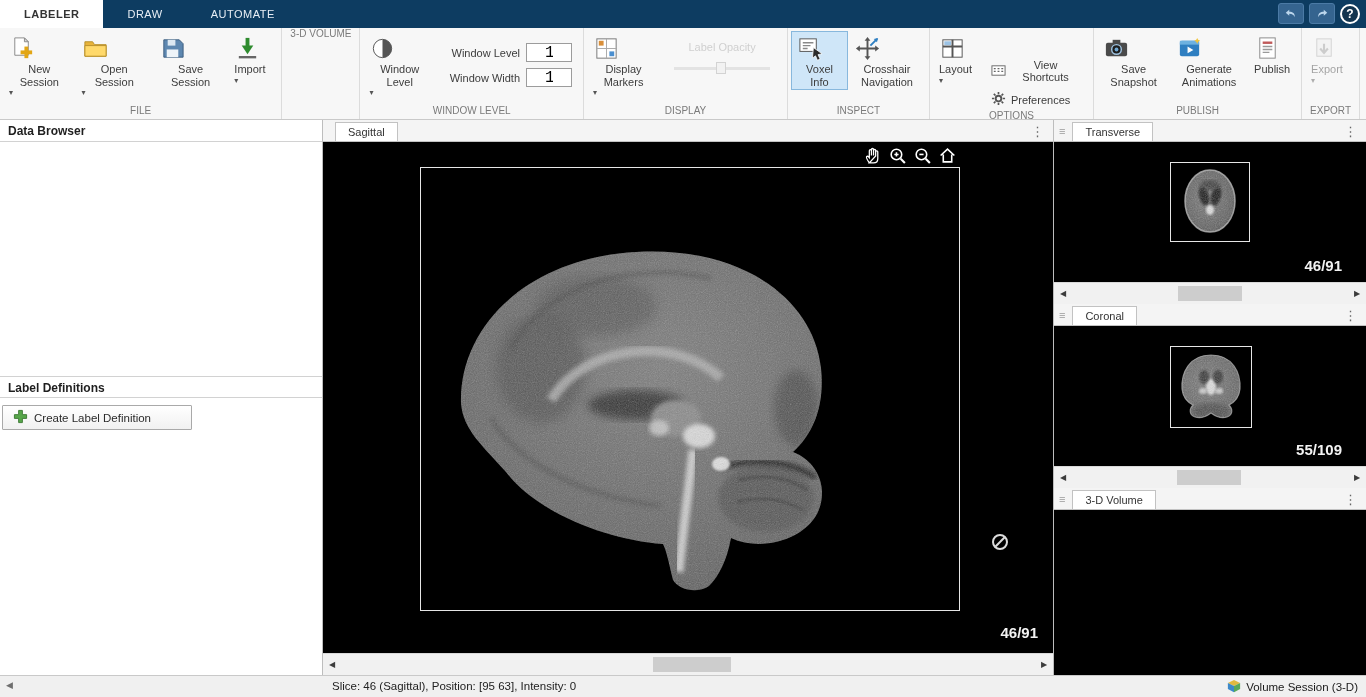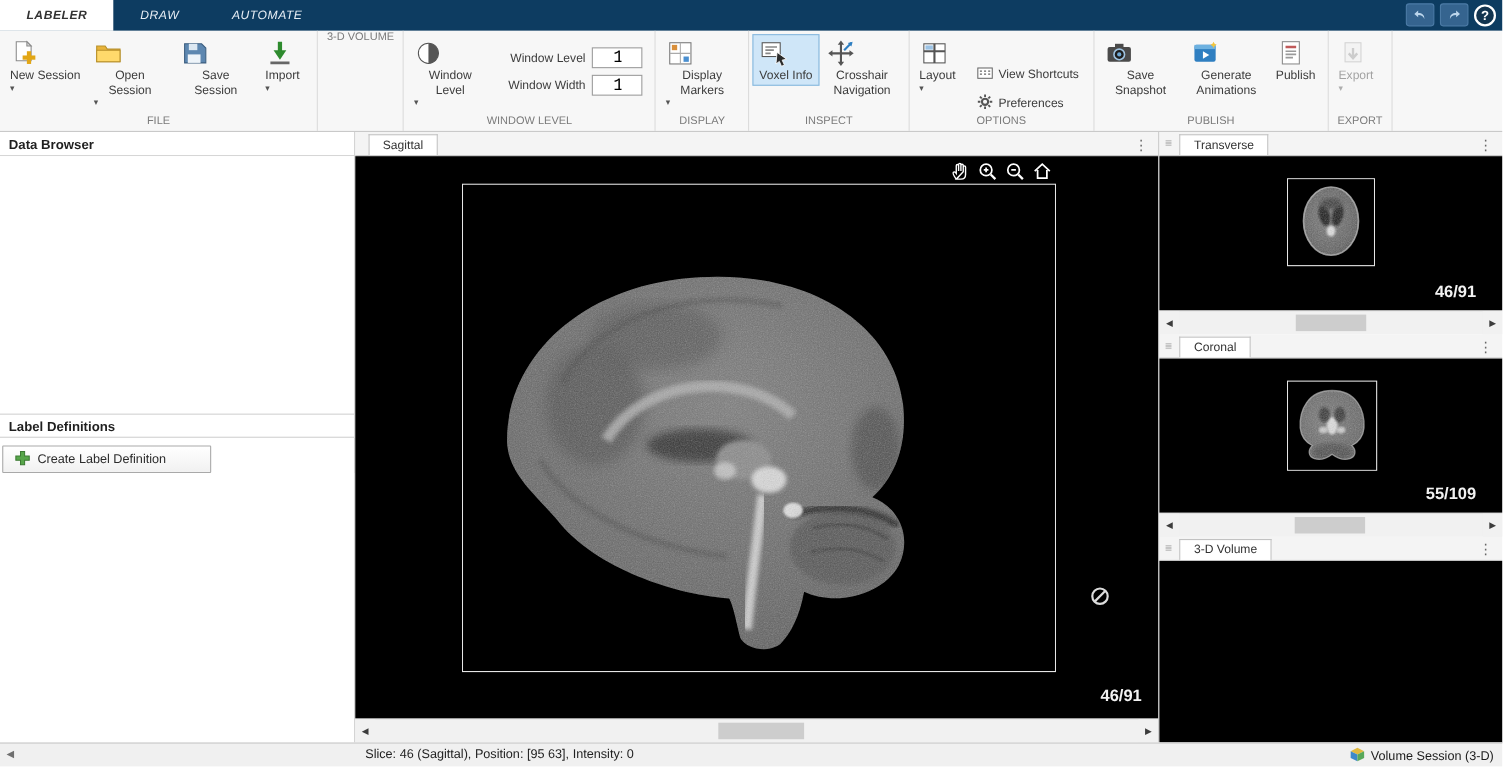--- a/index.html
+++ b/index.html
@@ -2,21 +2,21 @@
 <html><head>
 <meta charset="utf-8">
 <style>
   * { box-sizing: border-box; margin: 0; padding: 0; }
   html,body { width:1366px; height:697px; overflow:hidden; }
   body { font-family:"Liberation Sans", sans-serif; background:#fff; color:#3c3c3c; }
   #app { position:relative; width:1366px; height:697px; background:#fff; overflow:hidden; }
 
   
   .tabbar { position:absolute; top:0; left:0; right:0; height:28px; background:#0d3c61; display:flex; align-items:stretch; }
-  .tab { padding:0 24px; line-height:28px; font-size:11px; letter-spacing:.5px; color:#e7eef5; background:none; border:none; font-family:inherit; cursor:pointer;font-style:italic; }
+  .tab { padding:0 24px; line-height:28px; font-size:11px; letter-spacing:.5px; color:#e7eef5; background:none; border:none; font-family:inherit; cursor:pointer; }
   .tab.active { background:#fff; color:#333; font-weight:600; }
   .tabbar-right { position:absolute; right:6px; top:3px; display:flex; gap:5px; align-items:center; }
   .histbtn { width:26px; height:21px; border-radius:3px; background:#35648f; border:1px solid #4b7aa5; display:flex; align-items:center; justify-content:center; cursor:pointer; }
   .helpbtn { width:20px; height:20px; border-radius:50%; background:#12344f; border:2px solid #fff; color:#fff; font-size:12px; font-weight:bold; display:flex; align-items:center; justify-content:center; cursor:pointer; font-family:inherit; }
 
   
   .ribbon { position:absolute; top:28px; left:0; right:0; height:92px; background:#f7f7f7; border-bottom:1px solid #c9c9c9; display:flex; }
   .sec { display:flex; flex-direction:column; border-right:1px solid #dcdcdc; }
   .sec-items { flex:1; display:flex; align-items:flex-start; padding:3px 3px 0; }
   .sec-cap { font-size:10px; color:#7a7a7a; text-align:center; padding:0 8px 3px; white-space:nowrap; }
@@ -216,20 +216,27 @@
         <button class="bigbtn">
           <span class="bicon"><svg viewBox="0 0 28 28">
                 <rect x="4" y="4" width="20" height="20" fill="#fff" stroke="#777"></rect>
                 <path d="M14 4 V24 M4 14 H24" stroke="#aaa"></path>
                 <rect x="6" y="6" width="5" height="5" fill="#d98f3a"></rect>
                 <rect x="17" y="17" width="5" height="5" fill="#4a8fd0"></rect>
               </svg></span>
           <span class="blabel">Display Markers</span>
           <span class="dd">▾</span>
         </button>
+        <div class="opacity-box disabled">
+          <span class="opacity-label">Label Opacity</span>
+          <div class="slider">
+            <div class="track"></div>
+            <div class="thumb"></div>
+          </div>
+        </div>
       </div>
       <div class="sec-cap">DISPLAY</div>
     </section>
 
     <section class="sec">
       <div class="sec-items">
         <button class="bigbtn toggled">
           <span class="bicon"><svg viewBox="0 0 28 28">
                 <rect x="3" y="4" width="17" height="13" fill="#fff" stroke="#555"></rect>
                 <path d="M6 8 h11 M6 11 h8 M6 14 h5" stroke="#888" stroke-width="1.5"></path>

